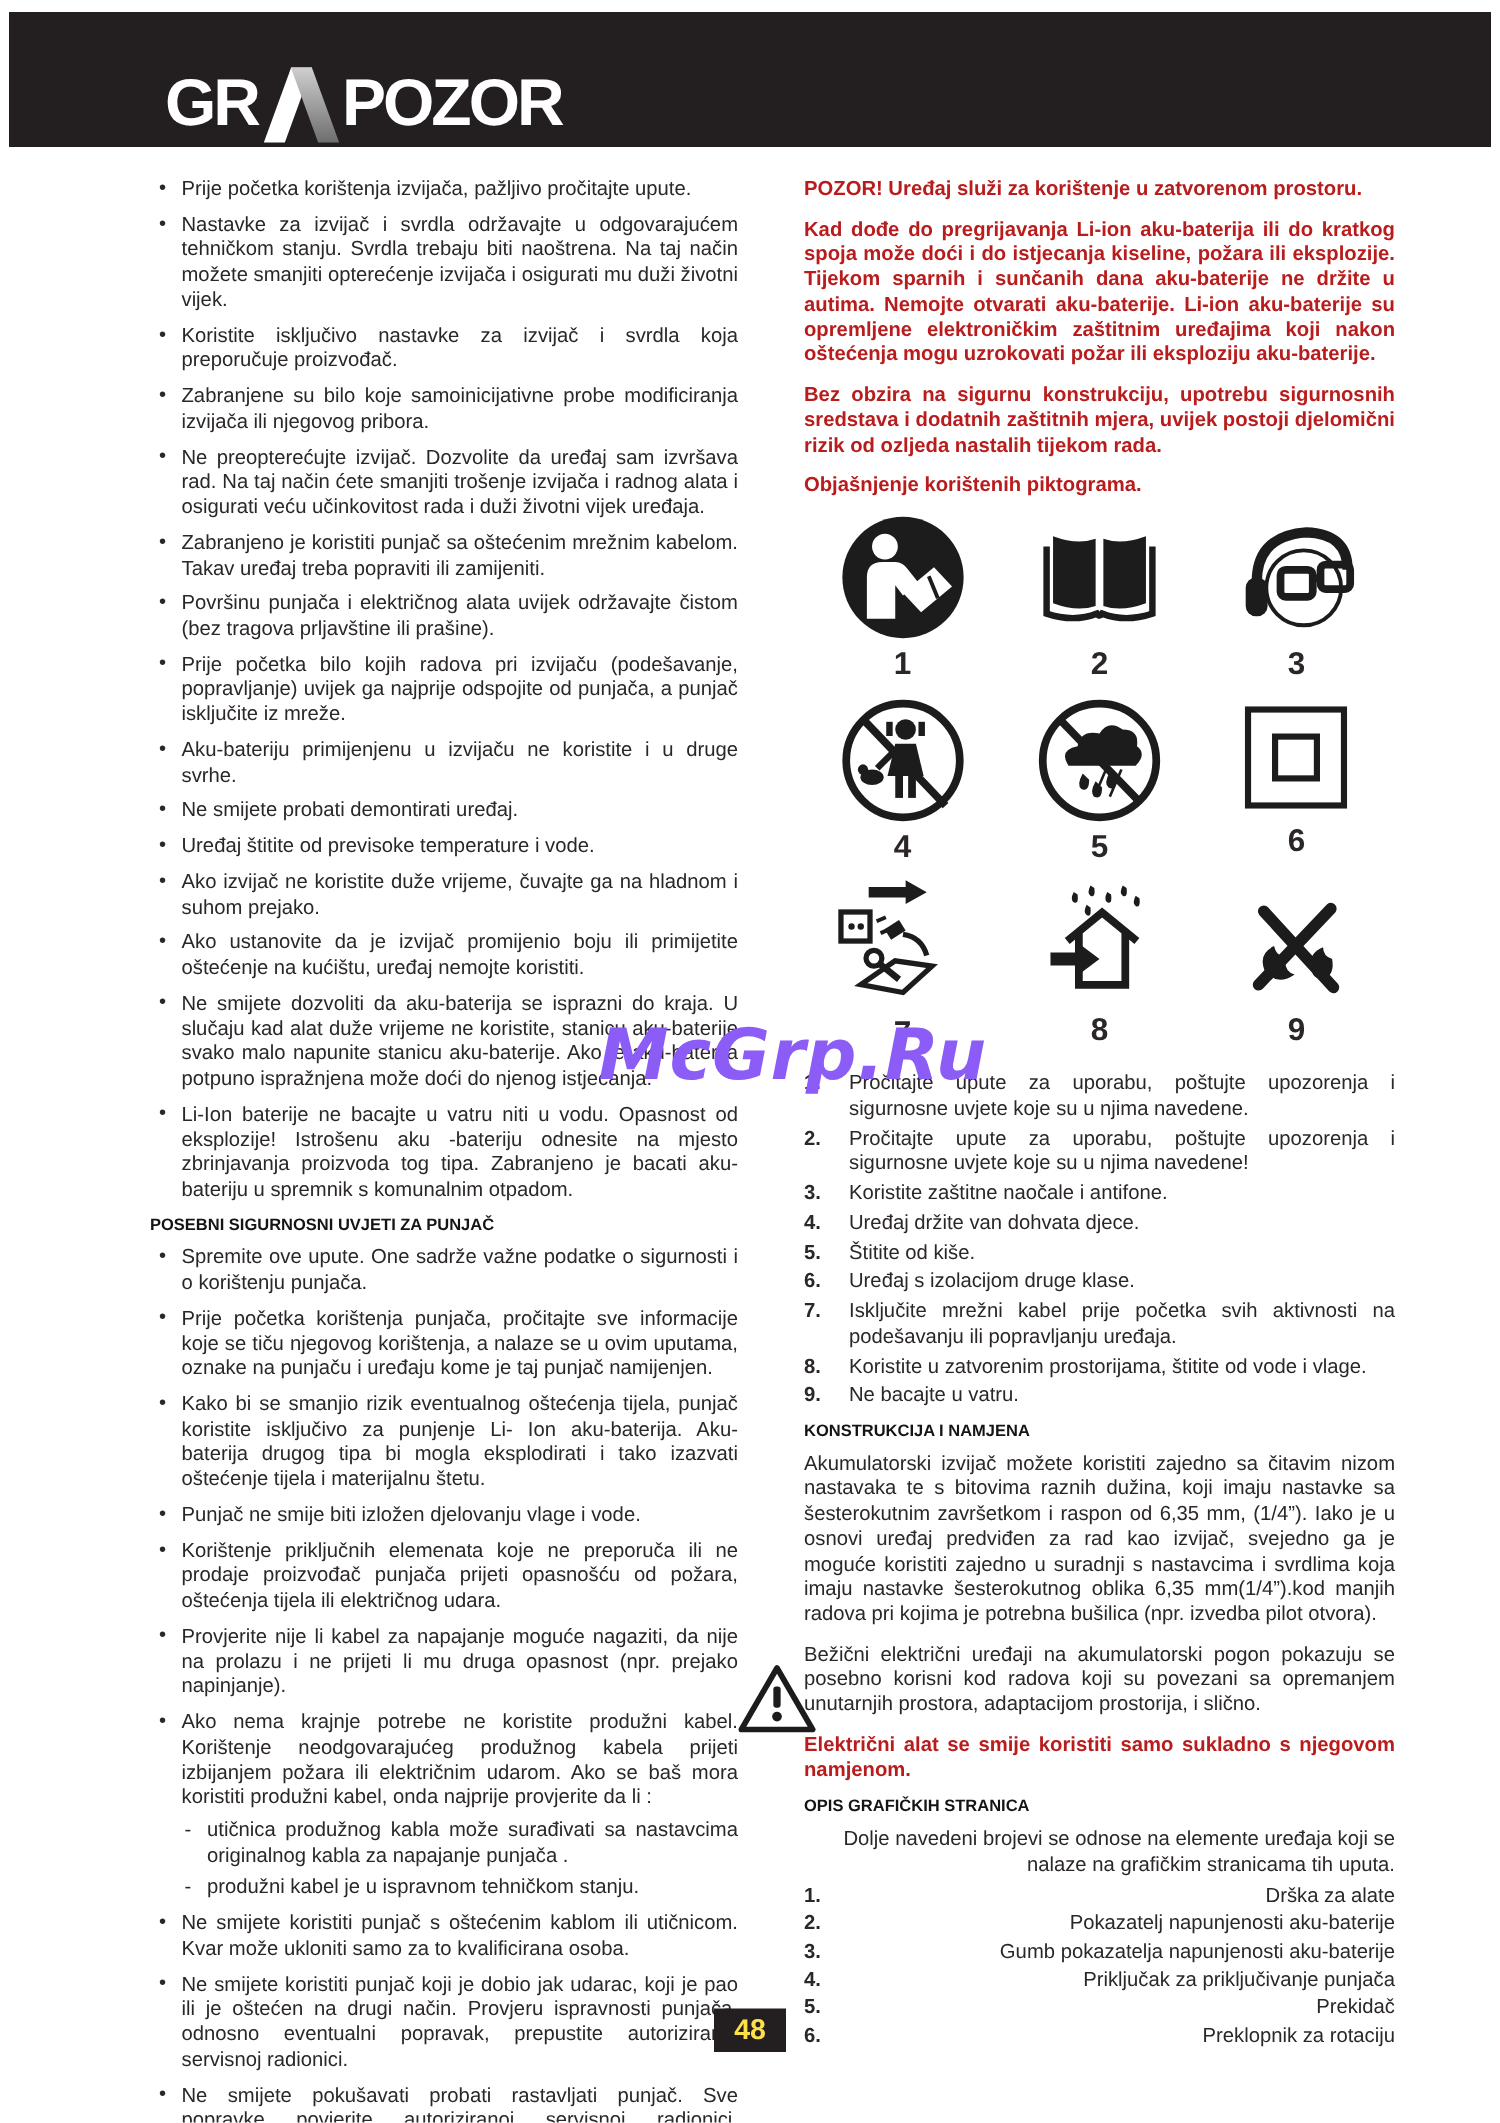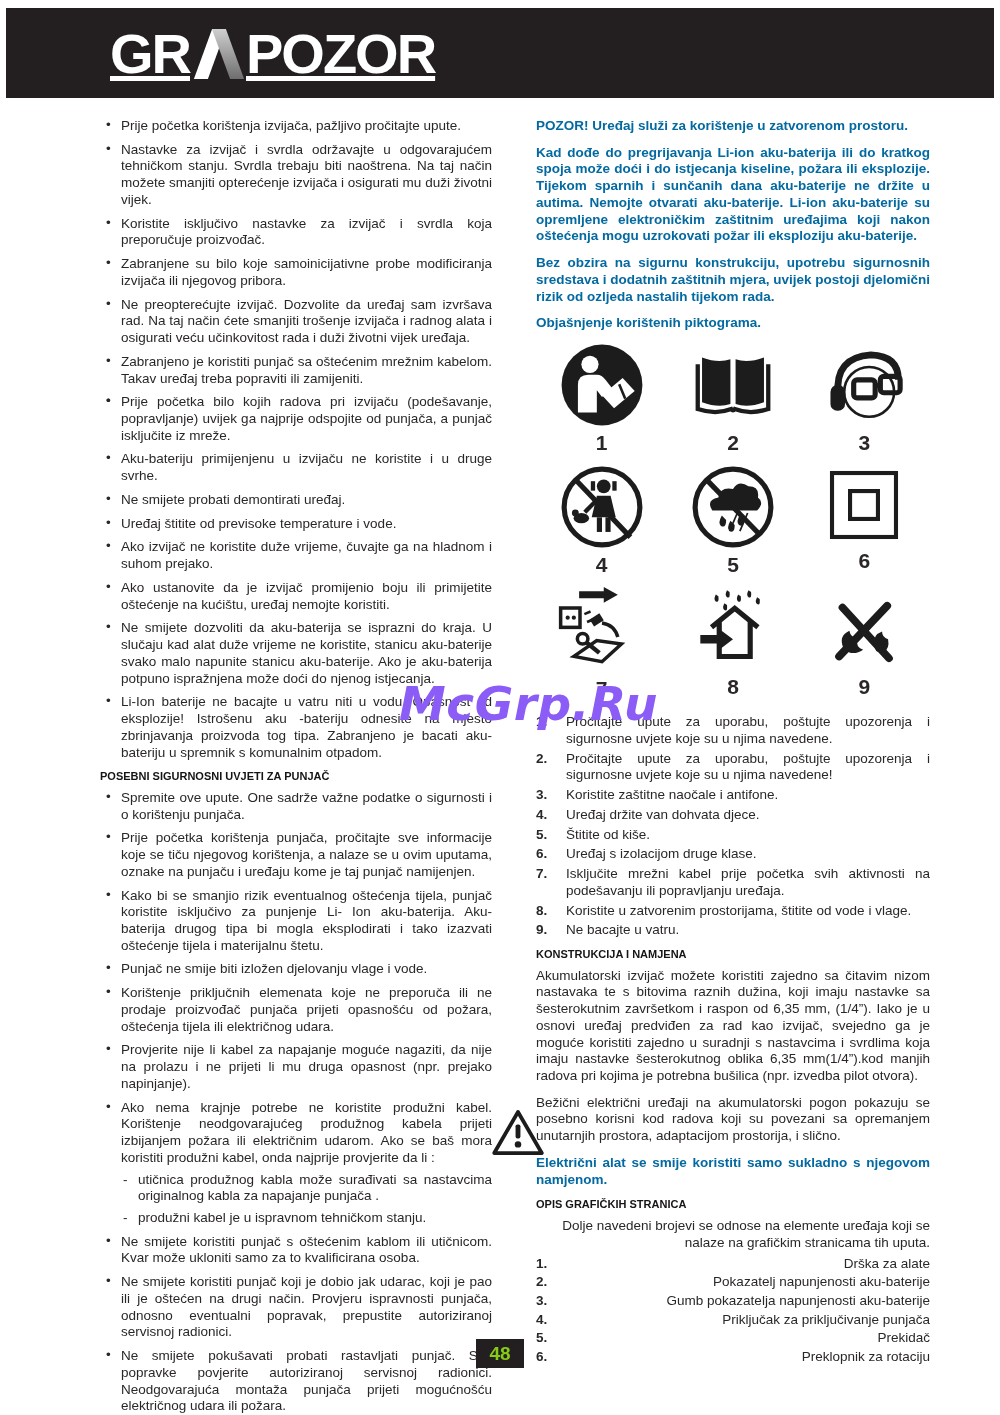--- a/index.html
+++ b/index.html
@@ -4,60 +4,60 @@
 <style>
   html,body{margin:0;padding:0;}
   body{
     width:1000px;height:1415px;position:relative;background:#ffffff;
     font-family:"Liberation Sans",sans-serif;color:#2b2728;overflow:hidden;
   }
   .header-bar{
     position:absolute;left:6px;right:6px;top:8px;height:90px;background:#231f20;
   }
   .logo{
-    position:absolute;left:104px;top:16px;height:58px;display:flex;align-items:center;
-    color:#fff;font-weight:bold;font-size:56px;letter-spacing:-2px;text-decoration:underline;
+    position:absolute;left:104px;top:32px;height:58px;display:flex;align-items:center;
+    color:#fff;font-weight:bold;font-size:44px;letter-spacing:-2px;
   }
   .logo-a{display:inline-block;width:48px;height:50px;position:relative;margin:2px 3px 0 5px;}
   .logo-a .leg{position:absolute;bottom:0;width:14px;height:50px;}
   .logo-a .leg1{left:8px;background:#ffffff;transform:skewX(-20deg);}
   .logo-a .leg2{left:26px;background:linear-gradient(180deg,#cfcfcf,#6e6e6e);transform:skewX(20deg);}
 
   .col{position:absolute;top:118px;font-size:13.5px;line-height:1.24;text-align:justify;}
   .col-left{left:100px;width:392px;}
   .col-right{left:536px;width:394px;}
 
   .bullet{position:relative;padding-left:21px;margin-bottom:7px;}
   .bullet .marker{position:absolute;left:6px;top:-1px;}
   .sub{position:relative;padding-left:17px;margin-top:5px;}
   .sub .dash{position:absolute;left:2px;}
 
   .sec-heading{font-weight:bold;font-size:11px;color:#161314;text-align:left;margin:9px 0 6px;}
-  .bold-para{font-weight:bold;color:#0369a1;margin:0 0 10px;}
+  .bold-para{font-weight:bold;color:#b91c1c;margin:0 0 10px;}
   p{margin:0 0 10px;}
 
   .picto-grid{display:grid;grid-template-columns:1fr 1fr 1fr;justify-items:center;row-gap:8px;margin:8px 0 12px;}
   .picto-cell{display:flex;flex-direction:column;align-items:center;}
   .picto-num{font-weight:bold;font-size:21px;color:#2b2728;margin-top:2px;}
 
   .num-item{display:flex;margin-bottom:3px;}
   .num-label{font-weight:bold;flex:none;width:30px;}
   .num-text{flex:1;text-align:justify;}
   .graphics .num-text{text-align:right;}
   .graphics .num-item{margin-bottom:2px;}
 
   .watermark{
     position:absolute;left:399px;top:676px;z-index:5;
     font-family:"DejaVu Sans",sans-serif;font-style:italic;font-weight:bold;
     font-size:47px;color:#8b5cf6;letter-spacing:0.5px;
   }
   .warning-triangle{position:absolute;left:491px;top:1108px;z-index:4;}
   .page-badge{
     position:absolute;top:1339px;left:50%;transform:translateX(-50%);
-    width:48px;height:29px;background:#231f20;color:#84cc16;font-weight:bold;font-size:19px;
+    width:48px;height:29px;background:#231f20;color:#fde047;font-weight:bold;font-size:19px;
     display:flex;align-items:center;justify-content:center;
   }
   svg{display:block;}
 </style>
 </head>
 <body>
 
 <div class="header-bar">
   <div class="logo">
     <span>GR</span>
@@ -110,21 +110,21 @@
       </div>
 
       <div class="bullet">
         <span class="marker">•</span><span>Zabranjeno je koristiti punjač sa oštećenim mrežnim kabelom. Takav uređaj treba popraviti ili zamijeniti.</span>
         <div>
           
         </div>
       </div>
 
       <div class="bullet">
-        <span class="marker">•</span>
+        <span class="marker">•</span><span>Površinu punjača i električnog alata uvijek održavajte čistom (bez tragova prljavštine ili prašine).</span>
         <div>
           
         </div>
       </div>
 
       <div class="bullet">
         <span class="marker">•</span><span>Prije početka bilo kojih radova pri izvijaču (podešavanje, popravljanje) uvijek ga najprije odspojite od punjača, a punjač isključite iz mreže.</span>
         <div>
           
         </div>

